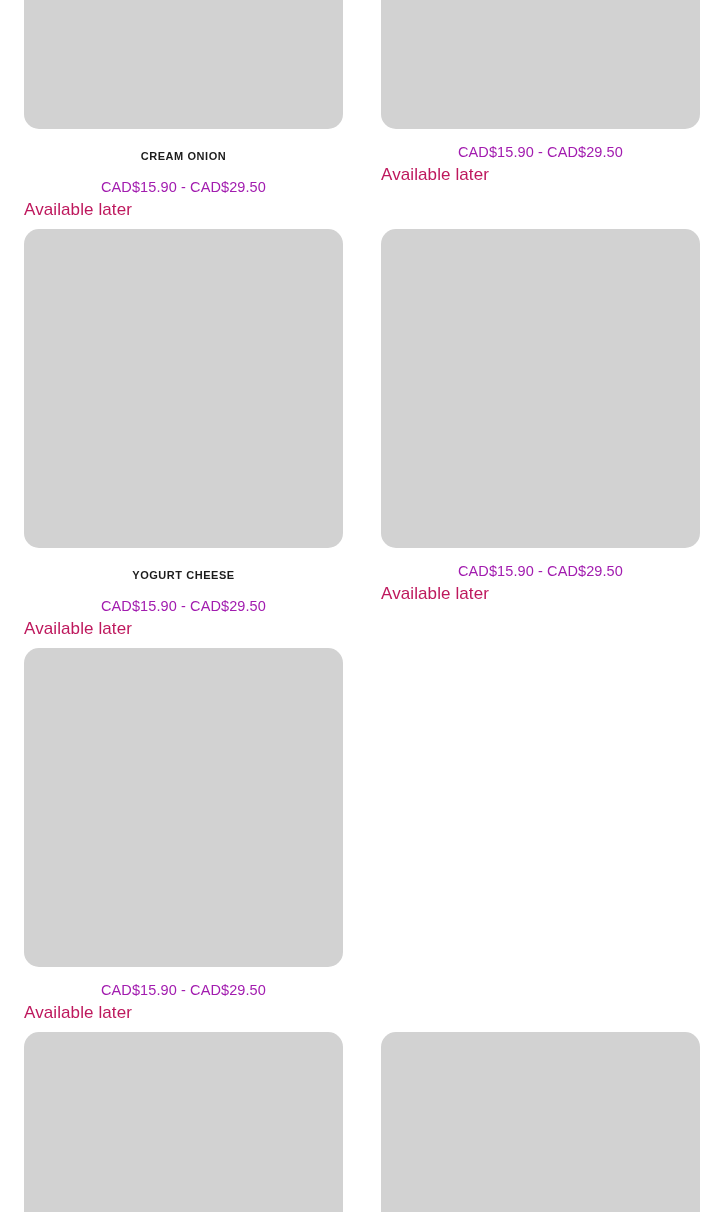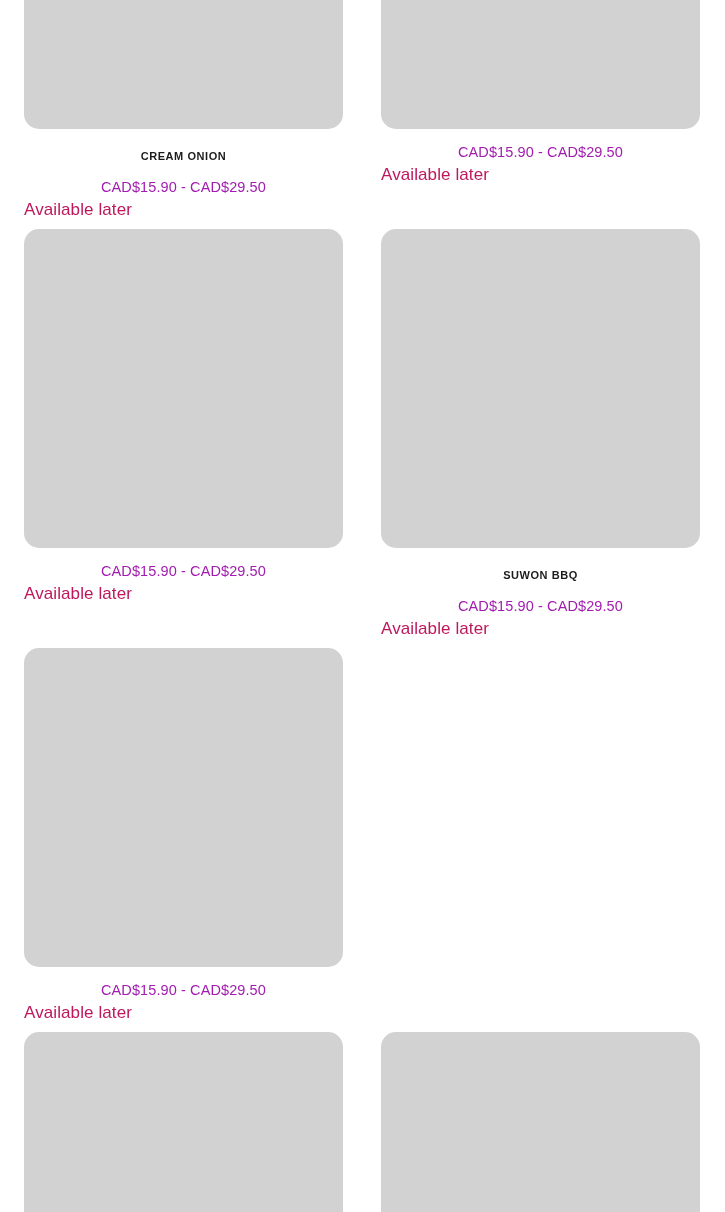--- a/index.html
+++ b/index.html
@@ -109,27 +109,27 @@
     </div>
 
     <div class="product-card">
       <div class="product-image ratio-tall"></div>
       <span class="product-price">CAD$15.90 - CAD$29.50</span>
       <span class="product-availability">Available later</span>
     </div>
 
     <div class="product-card">
       <div class="product-image ratio-tall"></div>
+      <span class="product-title">YOGURT CHEESE</span>
       <span class="product-price">CAD$15.90 - CAD$29.50</span>
       <span class="product-availability">Available later</span>
     </div>
 
     <div class="product-card">
       <div class="product-image ratio-tall"></div>
-      <span class="product-title">SUWON BBQ</span>
       <span class="product-price">CAD$15.90 - CAD$29.50</span>
       <span class="product-availability">Available later</span>
     </div>
 
     <div class="product-card">
       <div class="product-image ratio-tall"></div>
       <span class="product-price">CAD$15.90 - CAD$29.50</span>
       <span class="product-availability">Available later</span>
     </div>
 

